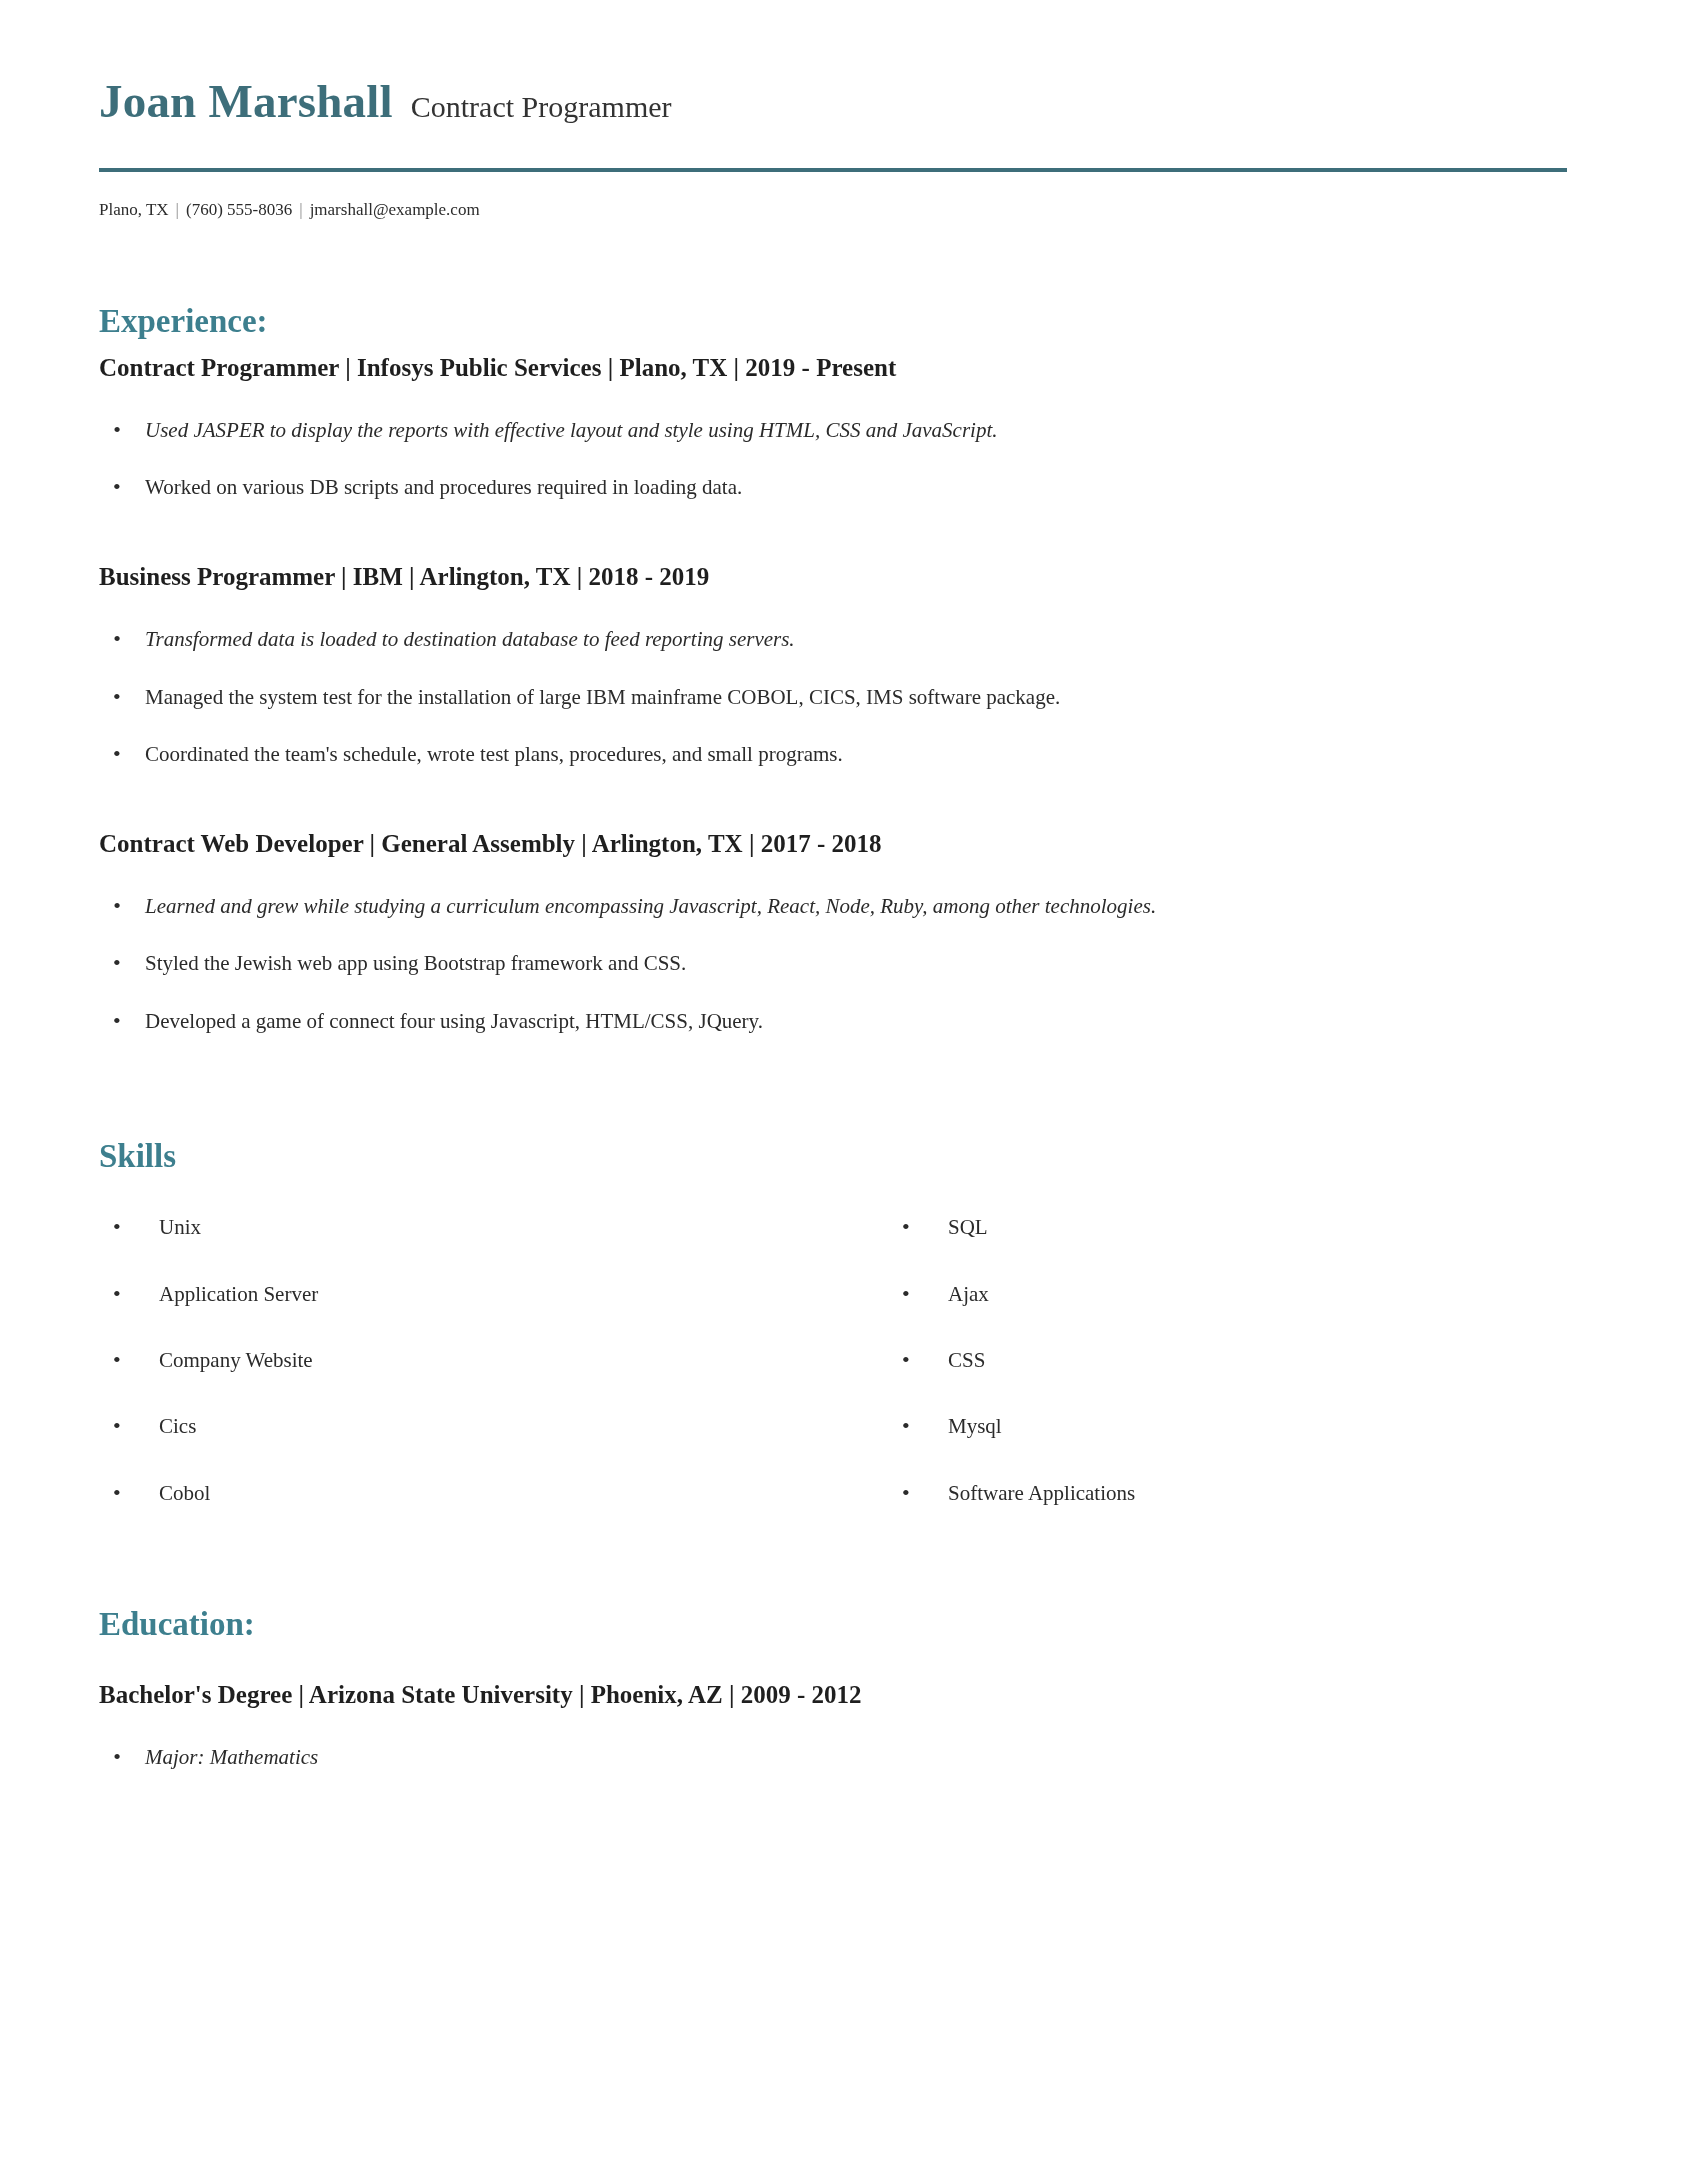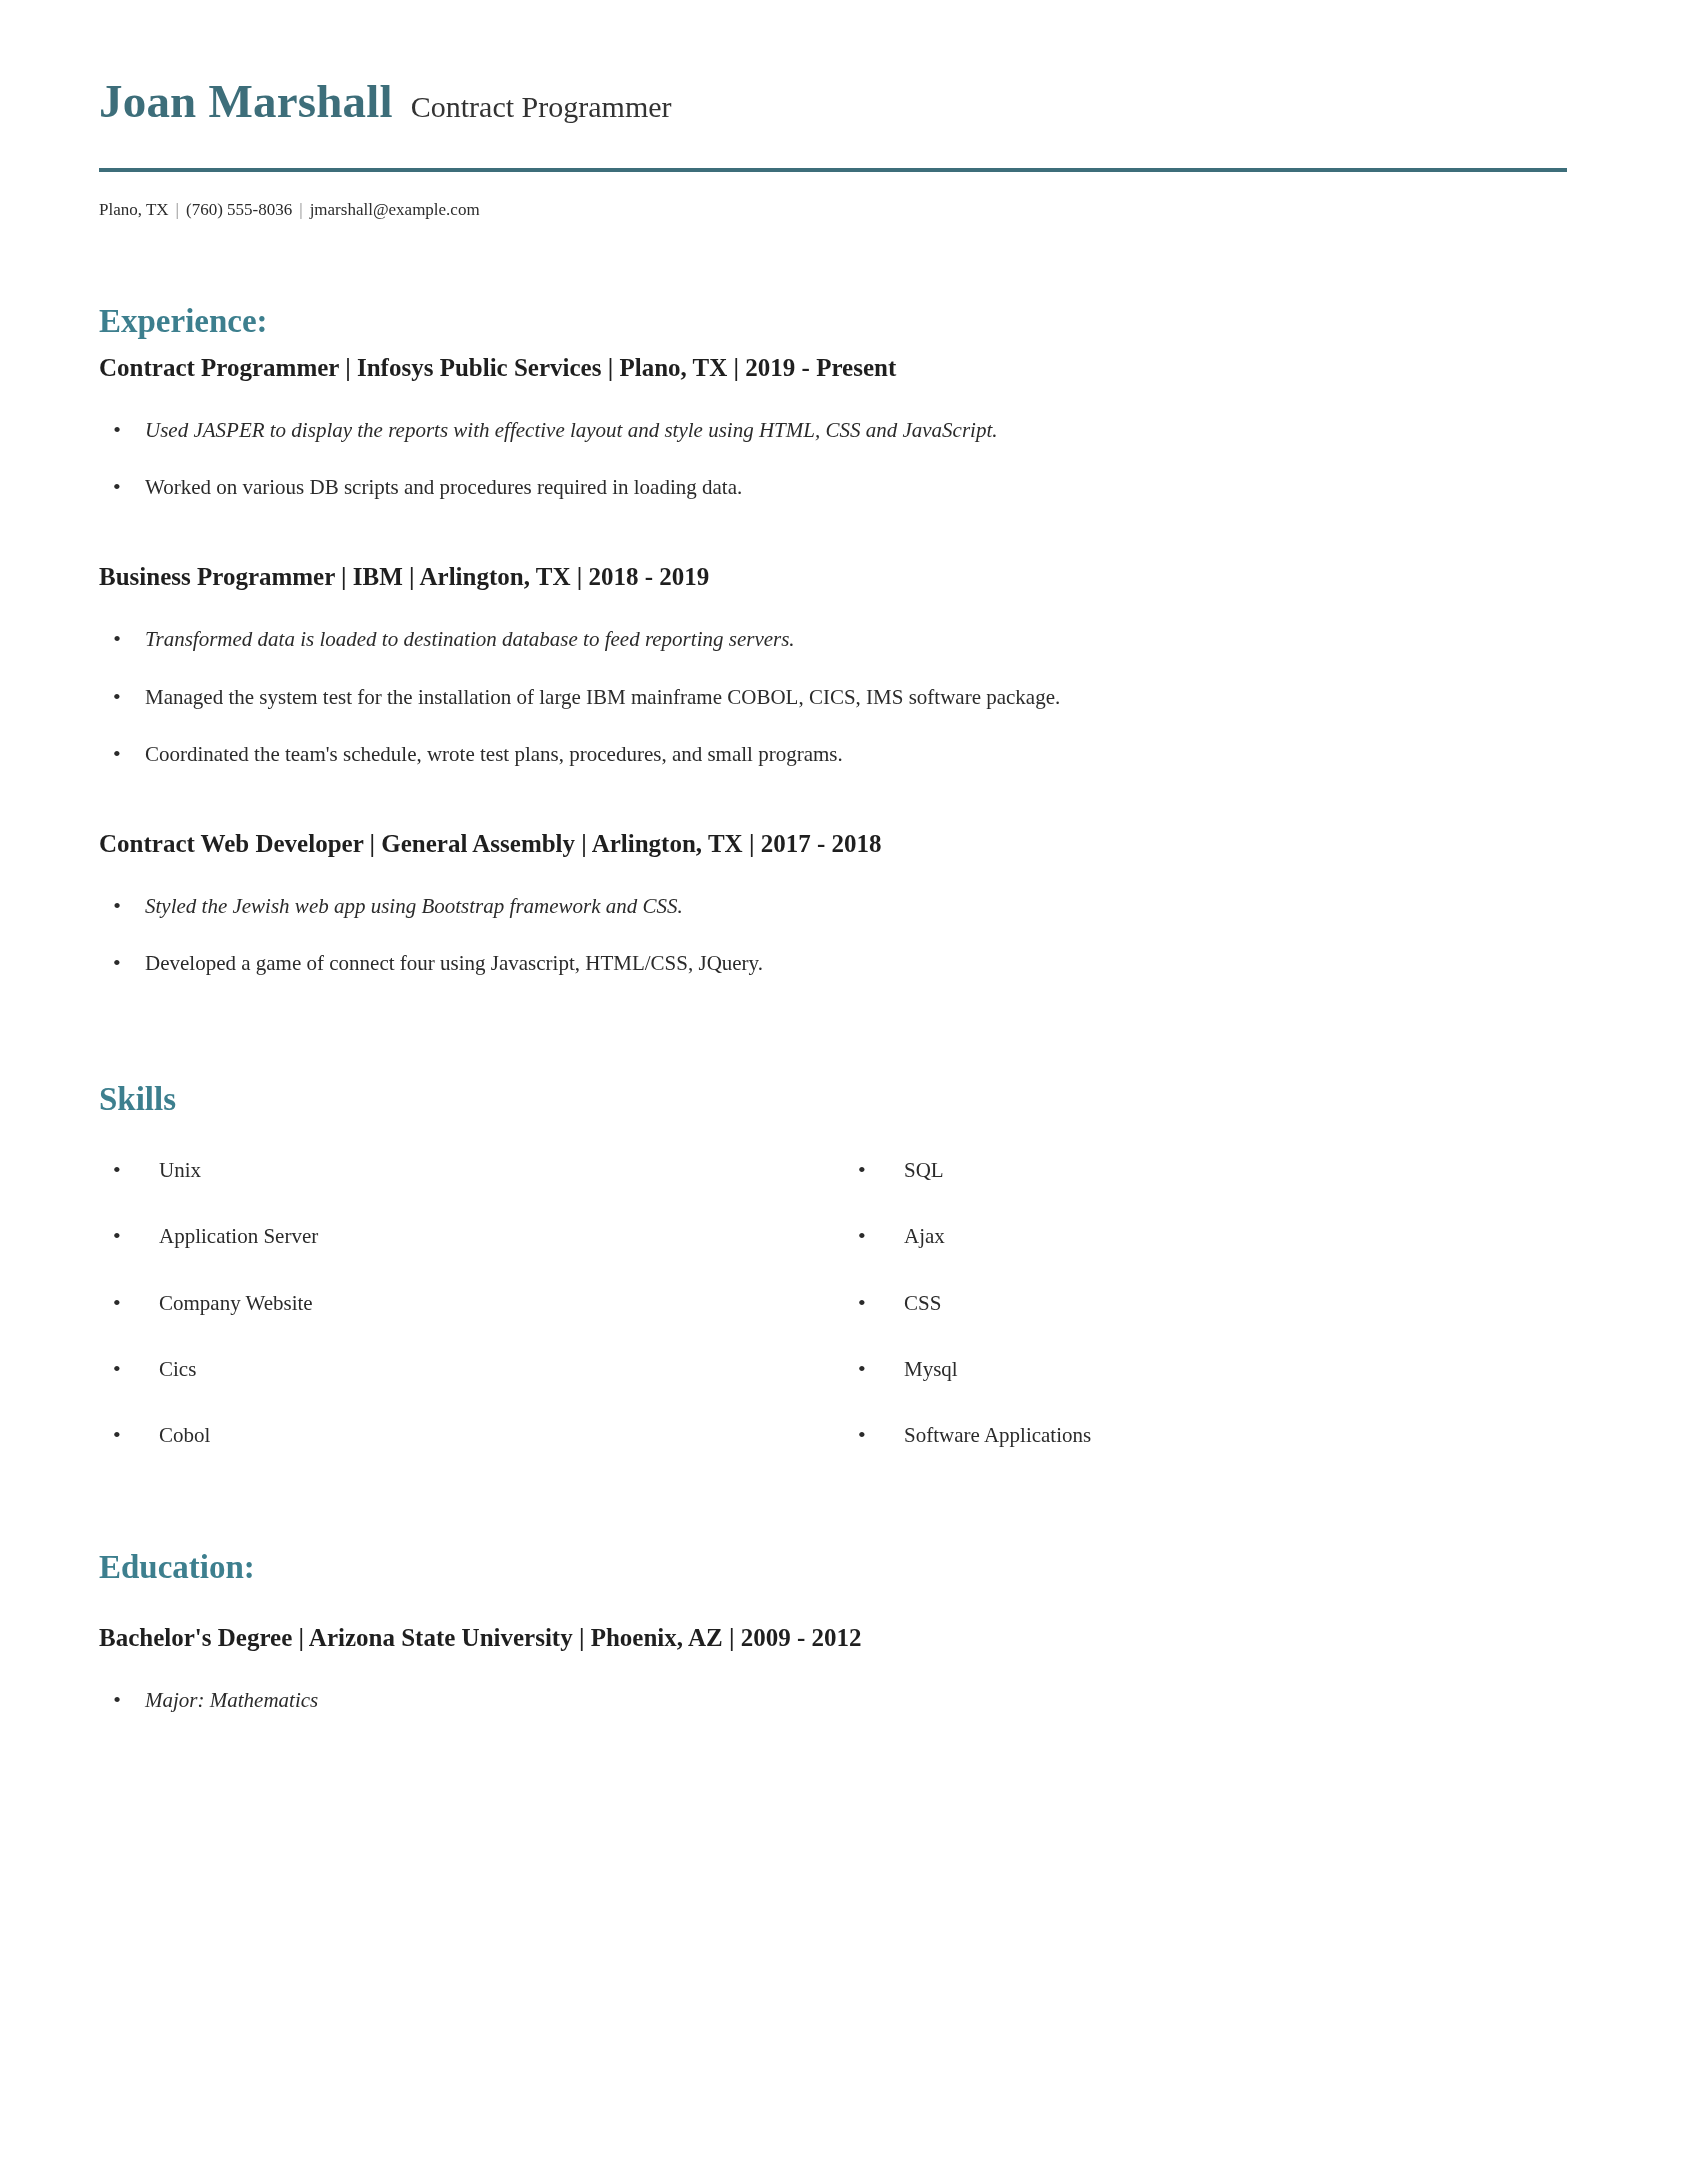--- a/index.html
+++ b/index.html
@@ -113,20 +113,21 @@
     top: -1px;
     font-size: 22px;
     color: #2b2b2b;
   }
 
   
   .skills-grid {
     display: grid;
     grid-template-columns: 745px 1fr;
     column-gap: 0;
+    gap: 44px;
   }
   ul.skills-list {
     list-style: none;
     margin: 0;
     padding: 0;
   }
   ul.skills-list > li {
     position: relative;
     padding-left: 60px;
     font-size: 21px;
@@ -178,20 +179,21 @@
       <ul class="bullets">
         <li>Transformed data is loaded to destination database to feed reporting servers.</li>
         <li>Managed the system test for the installation of large IBM mainframe COBOL, CICS, IMS software package.</li>
         <li>Coordinated the team's schedule, wrote test plans, procedures, and small programs.</li>
       </ul>
     </div>
 
     <div class="entry">
       <div class="entry-heading">Contract Web Developer | General Assembly | Arlington, TX | 2017 - 2018</div>
       <ul class="bullets">
+        <li>Learned and grew while studying a curriculum encompassing Javascript, React, Node, Ruby, among other technologies.</li>
         <li>Styled the Jewish web app using Bootstrap framework and CSS.</li>
         <li>Developed a game of connect four using Javascript, HTML/CSS, JQuery.</li>
       </ul>
     </div>
   </div>
 
   <div class="section" id="section-skills">
     <div class="section-title">Skills</div>
 
     <div class="skills-grid">

